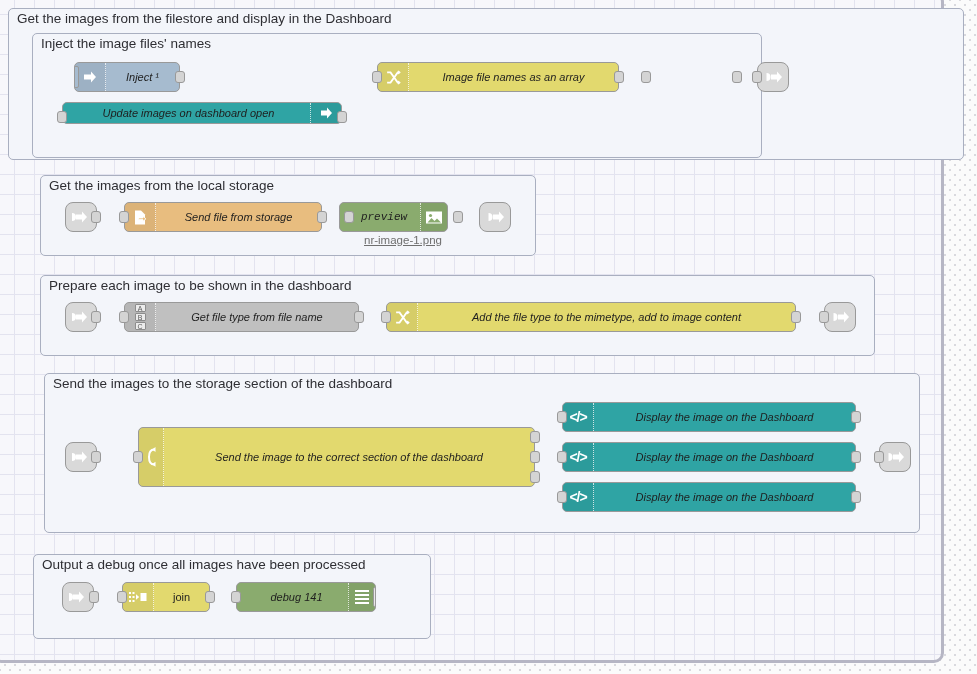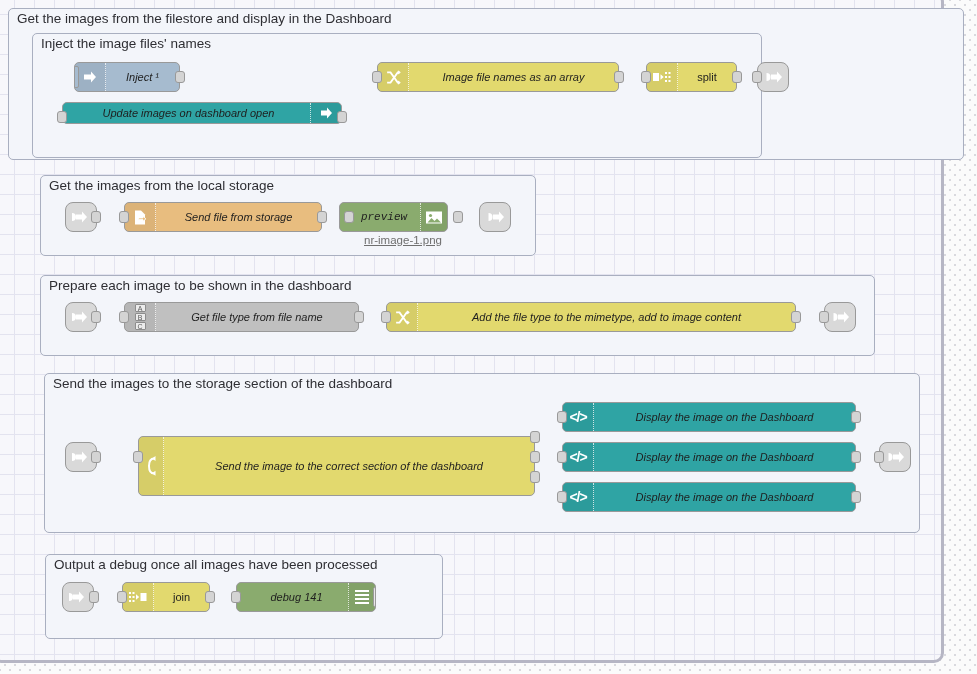--- a/index.html
+++ b/index.html
@@ -184,21 +184,21 @@
   </div>
 
   <div class="group" style="left:40px;top:275px;width:835px;height:81px;">
     <span class="group-label">Prepare each image to be shown in the dashboard</span>
   </div>
 
   <div class="group" style="left:44px;top:373px;width:876px;height:160px;">
     <span class="group-label">Send the images to the storage section of the dashboard</span>
   </div>
 
-  <div class="group" style="left:33px;top:554px;width:398px;height:85px;margin-left:12px;">
+  <div class="group" style="left:33px;top:554px;width:398px;height:85px;">
     <span class="group-label">Output a debug once all images have been processed</span>
   </div>
 
   <div class="node" style="left:74px;top:62px;width:106px;height:30px;background:#a6bbcf;">
     <div class="inject-btn"></div>
     <div class="icon-box">
       <svg class="glyph" width="16" height="16" viewBox="0 0 16 16" aria-hidden="true">
         <path d="M2 5.5h7V2.5l5 5.5-5 5.5v-3H2z" fill="#ffffff"></path>
       </svg>
     </div>
@@ -224,37 +224,20 @@
         <path d="M2 12.8h3.2L12 3.2h2.2" stroke="#ffffff" stroke-width="1.7" fill="none"></path>
         <path d="M12.2 1.2l2.6 2-2.6 2z" fill="#ffffff"></path>
         <path d="M12.2 10.8l2.6 2-2.6 2z" fill="#ffffff"></path>
       </svg>
     </div>
     <div class="label">Image file names as an array</div>
   </div>
   <div class="port" style="left:372px;top:71px;"></div>
   <div class="port" style="left:614px;top:71px;"></div>
 
-  <div class="node" style="left:646px;top:62px;width:91px;height:30px;background:#e2d96e;">
-    <div class="icon-box">
-      <svg class="glyph" width="20" height="14" viewBox="0 0 20 14" aria-hidden="true">
-        <rect x="1" y="3" width="6" height="8" fill="#ffffff"></rect>
-        <path d="M8.5 4.2l3.2 2.8-3.2 2.8z" fill="#ffffff"></path>
-        <g fill="#ffffff">
-          <rect x="13" y="2" width="2" height="2"></rect>
-            <rect x="16.5" y="2" width="2" height="2"></rect>
-          <rect x="13" y="6" width="2" height="2"></rect>
-            <rect x="16.5" y="6" width="2" height="2"></rect>
-          <rect x="13" y="10" width="2" height="2"></rect>
-            <rect x="16.5" y="10" width="2" height="2"></rect>
-        </g>
-      </svg>
-    </div>
-    <div class="label plain" style="text-align:center;">split</div>
-  </div>
   <div class="port" style="left:641px;top:71px;"></div>
   <div class="port" style="left:732px;top:71px;"></div>
 
   <div class="node n-link" style="left:757px;top:62px;width:32px;height:30px;">
     <div class="icon-box" style="flex:1 1 auto;border:none;background:none;">
       <svg class="glyph" width="20" height="16" viewBox="0 0 20 16" aria-hidden="true">
         <path d="M7.5 8a4 4 0 0 0-4-4v8a4 4 0 0 0 4-4z" fill="#ffffff"></path>
         <path d="M8 5.5h6V2.5l5 5.5-5 5.5v-3H8z" fill="#ffffff"></path>
       </svg>
     </div>
@@ -356,21 +339,21 @@
   <div class="node n-link" style="left:65px;top:442px;width:32px;height:30px;">
     <div class="icon-box" style="flex:1 1 auto;border:none;background:none;">
       <svg class="glyph" width="20" height="16" viewBox="0 0 20 16" aria-hidden="true">
         <path d="M5 8a4 4 0 0 0-4-4v8a4 4 0 0 0 4-4z" fill="#ffffff"></path>
         <path d="M5 5.5h6V2.5l5 5.5-5 5.5v-3H5z" fill="#ffffff"></path>
       </svg>
     </div>
   </div>
   <div class="port" style="left:91px;top:451px;"></div>
 
-  <div class="node" style="left:138px;top:427px;width:397px;height:60px;background:#e2d96e;margin-top:9px;">
+  <div class="node" style="left:138px;top:427px;width:397px;height:60px;background:#e2d96e;">
     <div class="icon-box" style="flex:0 0 24px;width:24px;">
       <svg class="glyph" width="16" height="22" viewBox="0 0 16 22" aria-hidden="true">
         <path d="M11 3.5C7 3.5 6 7.5 6 11s1 7.5 5 7.5" stroke="#ffffff" stroke-width="2" fill="none"></path>
         <path d="M12.5 1l-3.5 2.5 3.5 2.5z" fill="#ffffff"></path>
         <path d="M12.5 15.8l-3.5 2.5 3.5 2.5z" fill="#ffffff"></path>
       </svg>
     </div>
     <div class="label">Send the image to the correct section of the dashboard</div>
   </div>
   <div class="port" style="left:133px;top:451px;"></div>

